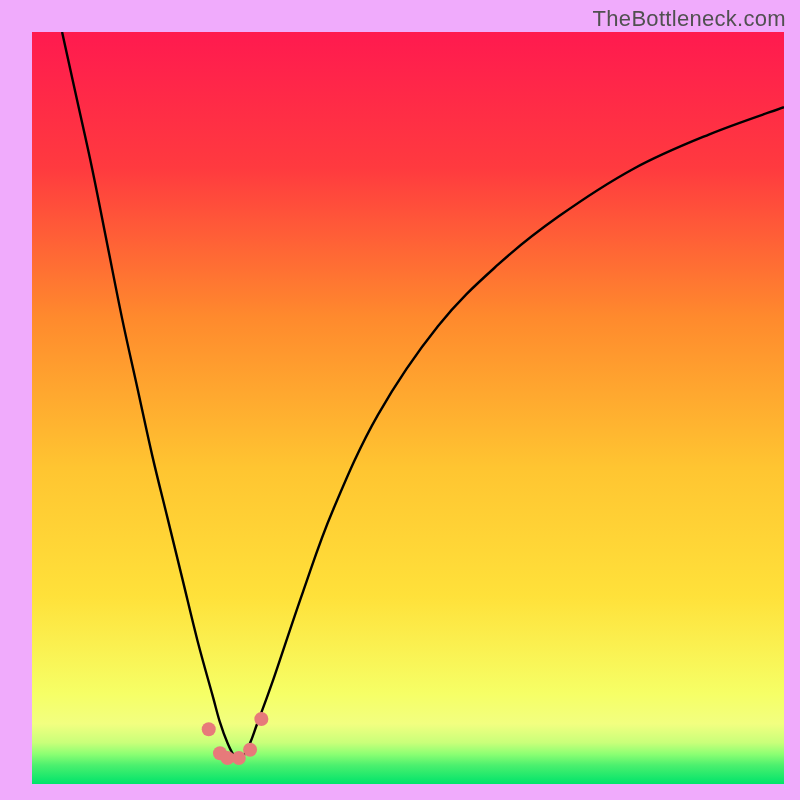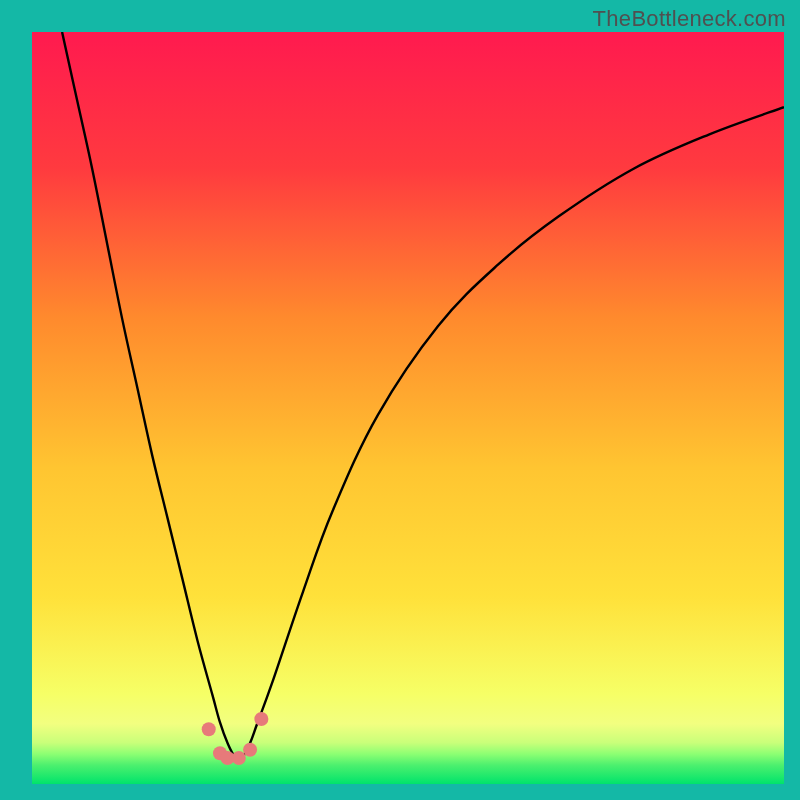--- a/index.html
+++ b/index.html
@@ -10,21 +10,21 @@
     background: #000;
     overflow: hidden;
     font-family: Arial, Helvetica, sans-serif;
   }
   .frame {
     position: absolute;
     left: 0;
     top: 0;
     width: 800px;
     height: 800px;
-    background: #14b8a6;
+    background: #f0abfc;
   }
   .plot-area {
     position: absolute;
     left: 32px;
     top: 32px;
     width: 752px;
     height: 752px;
     overflow: hidden;
   }
   .gradient {

